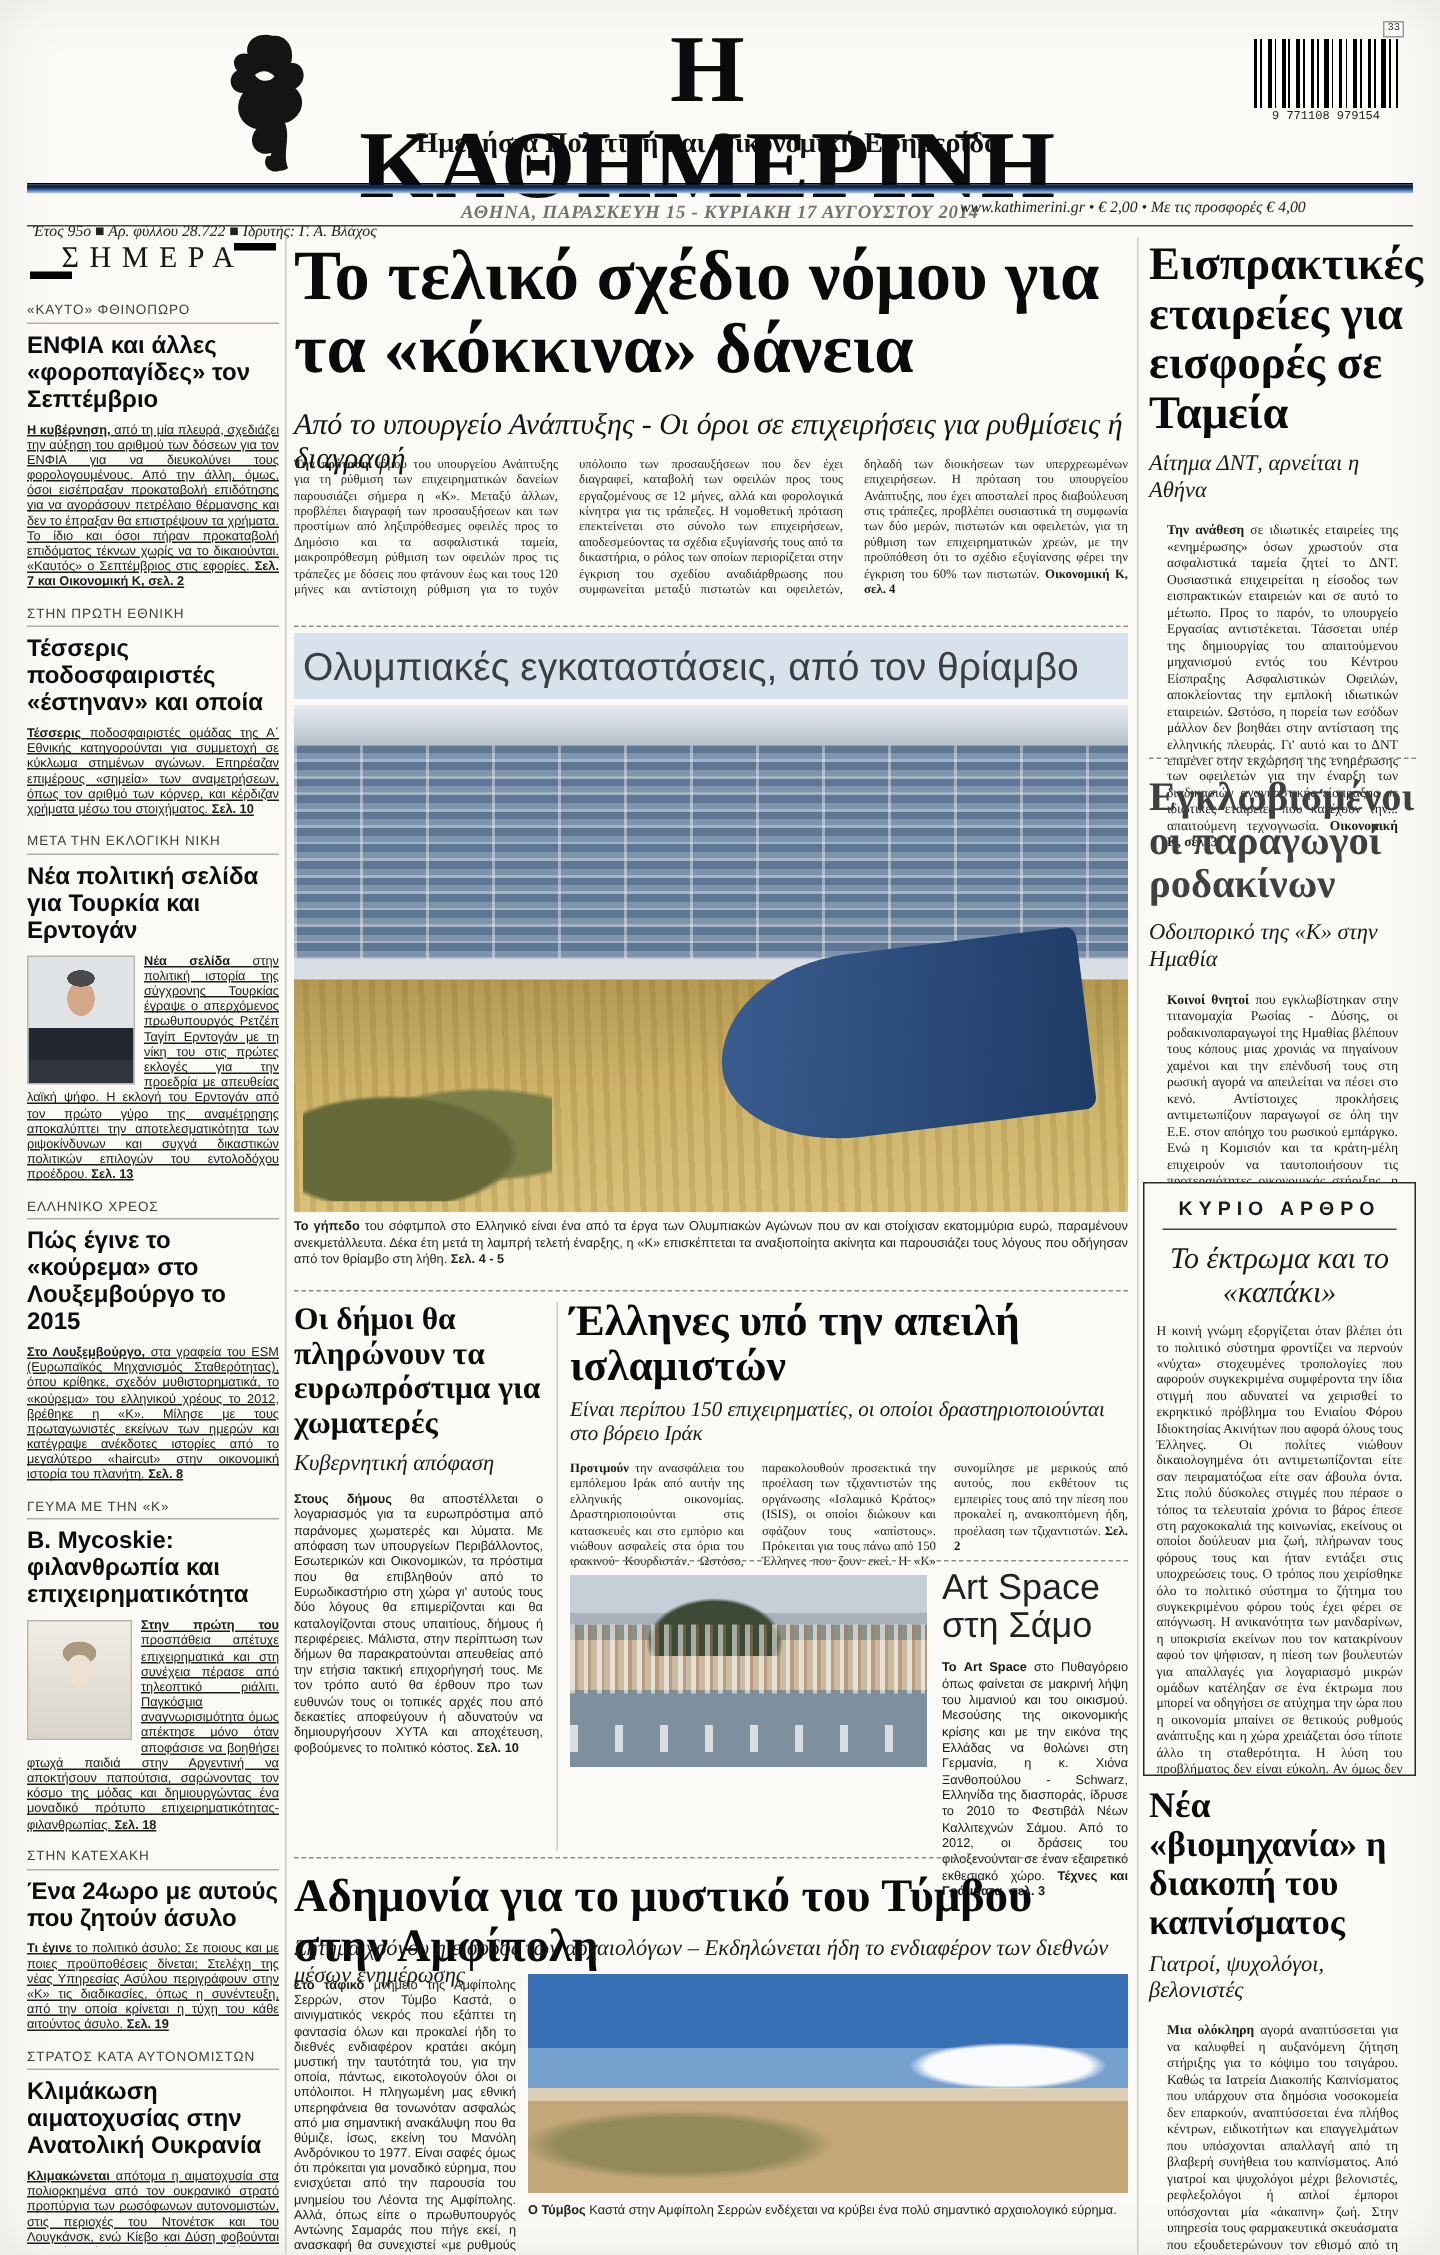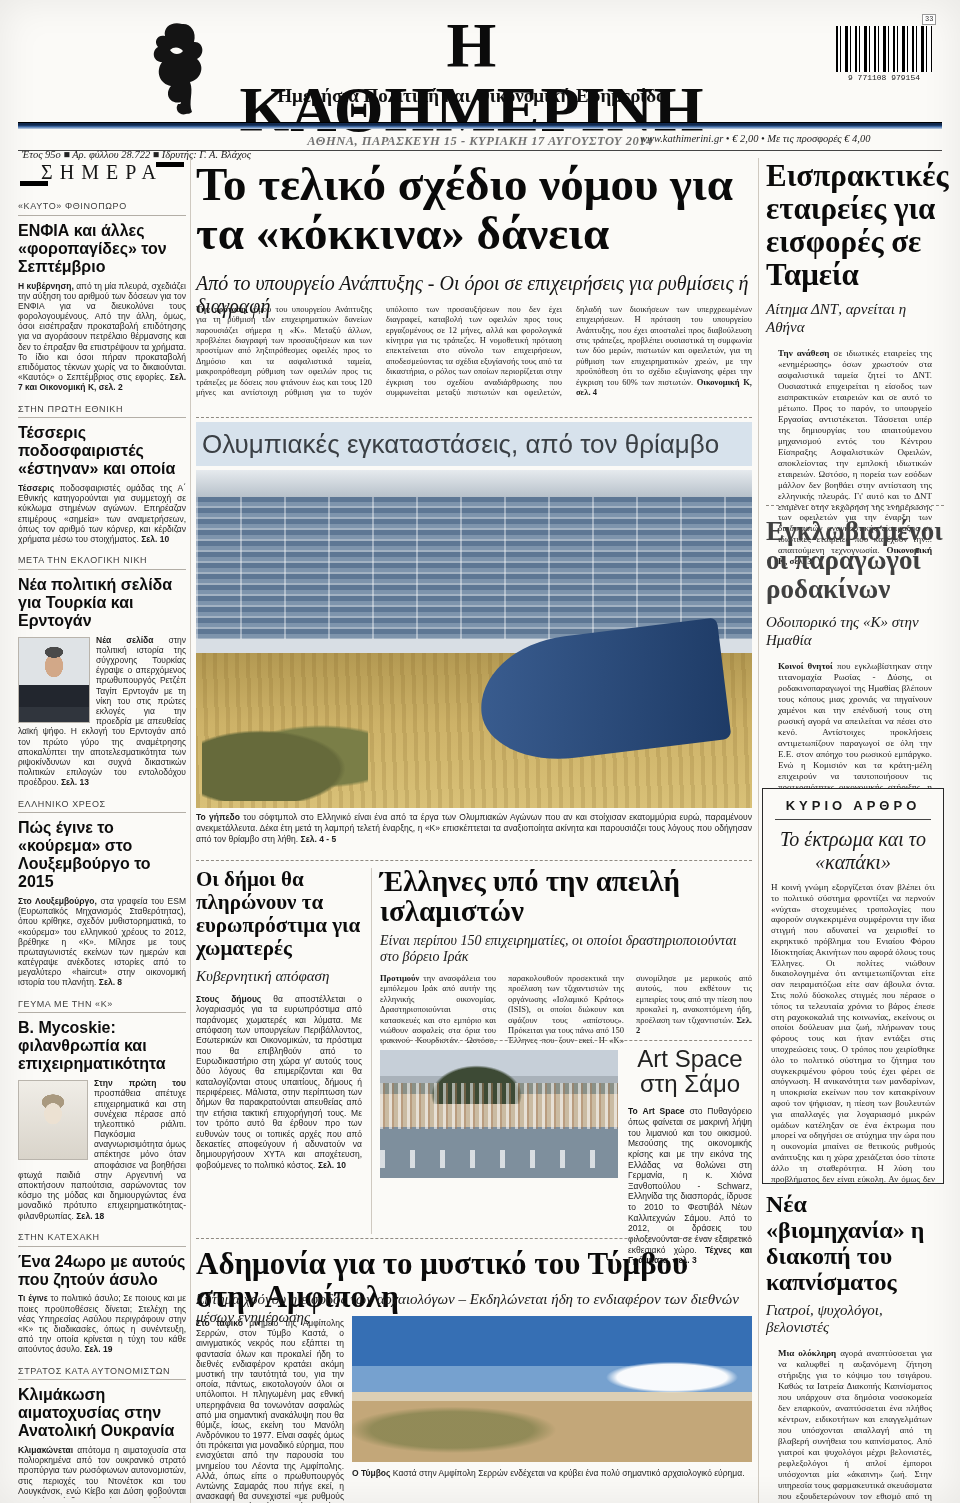--- a/index.html
+++ b/index.html
@@ -39,21 +39,21 @@
   
   #sidebar{left:18px;top:158px;width:168px;height:1340px;overflow:hidden;}
   #simera{position:relative;text-align:center;font:20px/1.2 "Liberation Serif",serif;
       letter-spacing:7px;color:#161616;padding:2px 0 6px;}
   .simera-bar{position:absolute;width:28px;height:5px;background:#000;}
   #simera-bar-l{left:2px;bottom:4px;}
   #simera-bar-r{right:2px;top:4px;}
   .kicker{font:9px/1.2 "Liberation Sans",sans-serif;letter-spacing:.6px;color:#3d3d3d;
       border-bottom:1px solid #b3aea6;padding-bottom:3px;margin:11px 0 6px;}
   .sb-head{font:bold 16px/1.12 "Liberation Sans",sans-serif;color:#0d0d0d;margin:0 0 5px;}
-  .sb-body{font:8.5px/1.2 "Liberation Sans",sans-serif;color:#1c1c1c;margin:0;}
+  .sb-body{font:8.5px/1.2 "Liberation Sans",sans-serif;color:#1c1c1c;margin:0;text-decoration:underline;}
   .portrait{float:left;margin:2px 6px 2px 0;border:1px solid #b9b4ac;}
   #erdogan-photo{width:70px;height:84px;background:
       radial-gradient(ellipse 15px 9px at 50% 17%,#4a4a4a 60%,transparent 62%),
       radial-gradient(ellipse 15px 19px at 50% 33%,#d2a888 60%,transparent 62%),
       linear-gradient(180deg,#dfe3e6 0 56%,#22262e 56% 82%,#30353d 82% 100%);}
   #mycoskie-photo{width:68px;height:78px;background:
       radial-gradient(ellipse 15px 18px at 50% 42%,#ece1d2 58%,transparent 60%),
       radial-gradient(ellipse 19px 13px at 50% 27%,#a9997f 58%,transparent 60%),
       linear-gradient(180deg,#f0ede7,#d9d4ca);}
 
@@ -98,21 +98,21 @@
   #dash-3{left:380px;top:1040px;width:372px;}
   #samos-photo{left:380px;top:1050px;width:238px;height:128px;overflow:hidden;background:
       linear-gradient(180deg,#c6cfd8 0 20%,#a9b2ba 20% 26%,#8a9188 26% 34%,#cabba2 34% 60%,#7e8f9d 60% 100%);}
   .sa-town{position:absolute;left:0;top:26%;width:100%;height:36%;background:
       repeating-linear-gradient(90deg,rgba(255,255,255,.55) 0 3px,rgba(165,120,85,.45) 3px 5px,transparent 5px 9px);}
   .sa-hill{position:absolute;left:18%;top:8%;width:45%;height:34%;background:
       radial-gradient(ellipse at 50% 80%,#3d4a35 55%,transparent 60%);}
   .sa-boats{position:absolute;left:0;bottom:8%;width:100%;height:14%;background:
       repeating-linear-gradient(90deg,rgba(255,255,255,.7) 0 5px,transparent 5px 30px);}
   #artspace{left:628px;top:1046px;width:124px;}
-  #artspace h2{font:24px/1.05 "Liberation Sans",sans-serif;text-align:center;margin:0 0 10px;color:#222;}
+  #artspace h2{font:24px/1.05 "Liberation Sans",sans-serif;text-align:left;margin:0 0 10px;color:#222;}
   #artspace p{font:8.5px/1.25 "Liberation Sans",sans-serif;margin:0;}
   #dash-4{left:196px;top:1238px;width:556px;}
 
   
   #amfi-head{left:196px;top:1248px;width:556px;font:bold 31px/1.05 "Liberation Serif",serif;color:#0a0a0a;}
   #amfi-deck{left:196px;top:1290px;width:556px;font:italic 15px/1.2 "Liberation Serif",serif;}
   #amfi-body{left:196px;top:1318px;width:148px;height:185px;overflow:hidden;
       font:8.5px/1.2 "Liberation Sans",sans-serif;}
   #amfi-photo{left:352px;top:1316px;width:400px;height:146px;overflow:hidden;background:
       radial-gradient(ellipse 110px 26px at 80% 42%,rgba(255,255,255,.95) 50%,transparent 60%),

